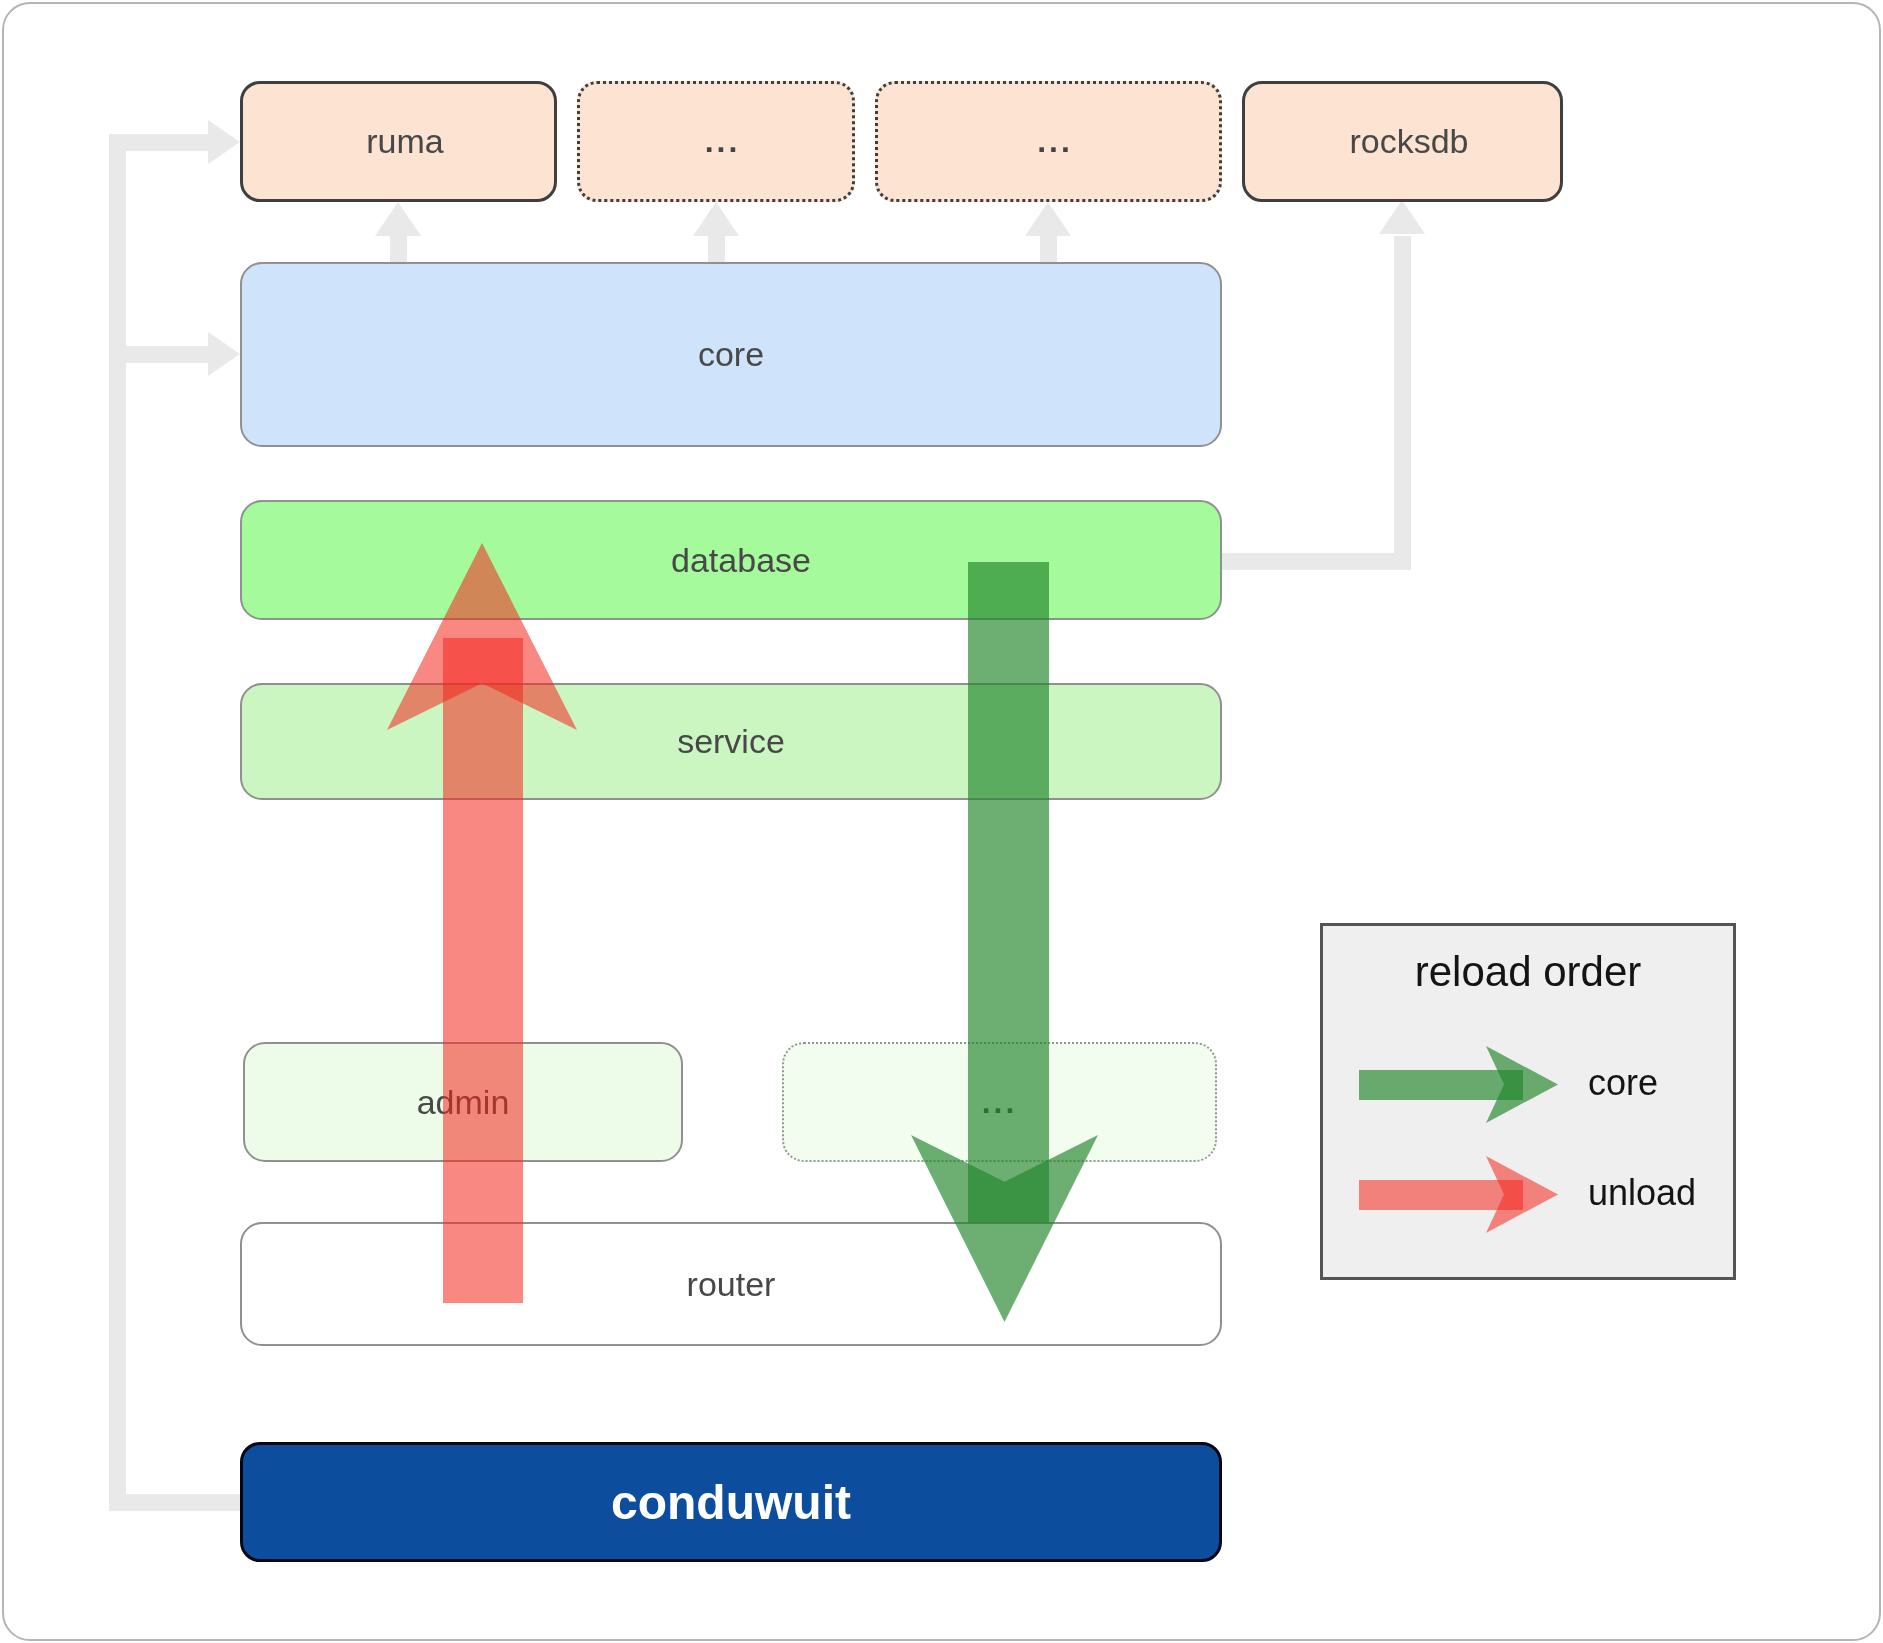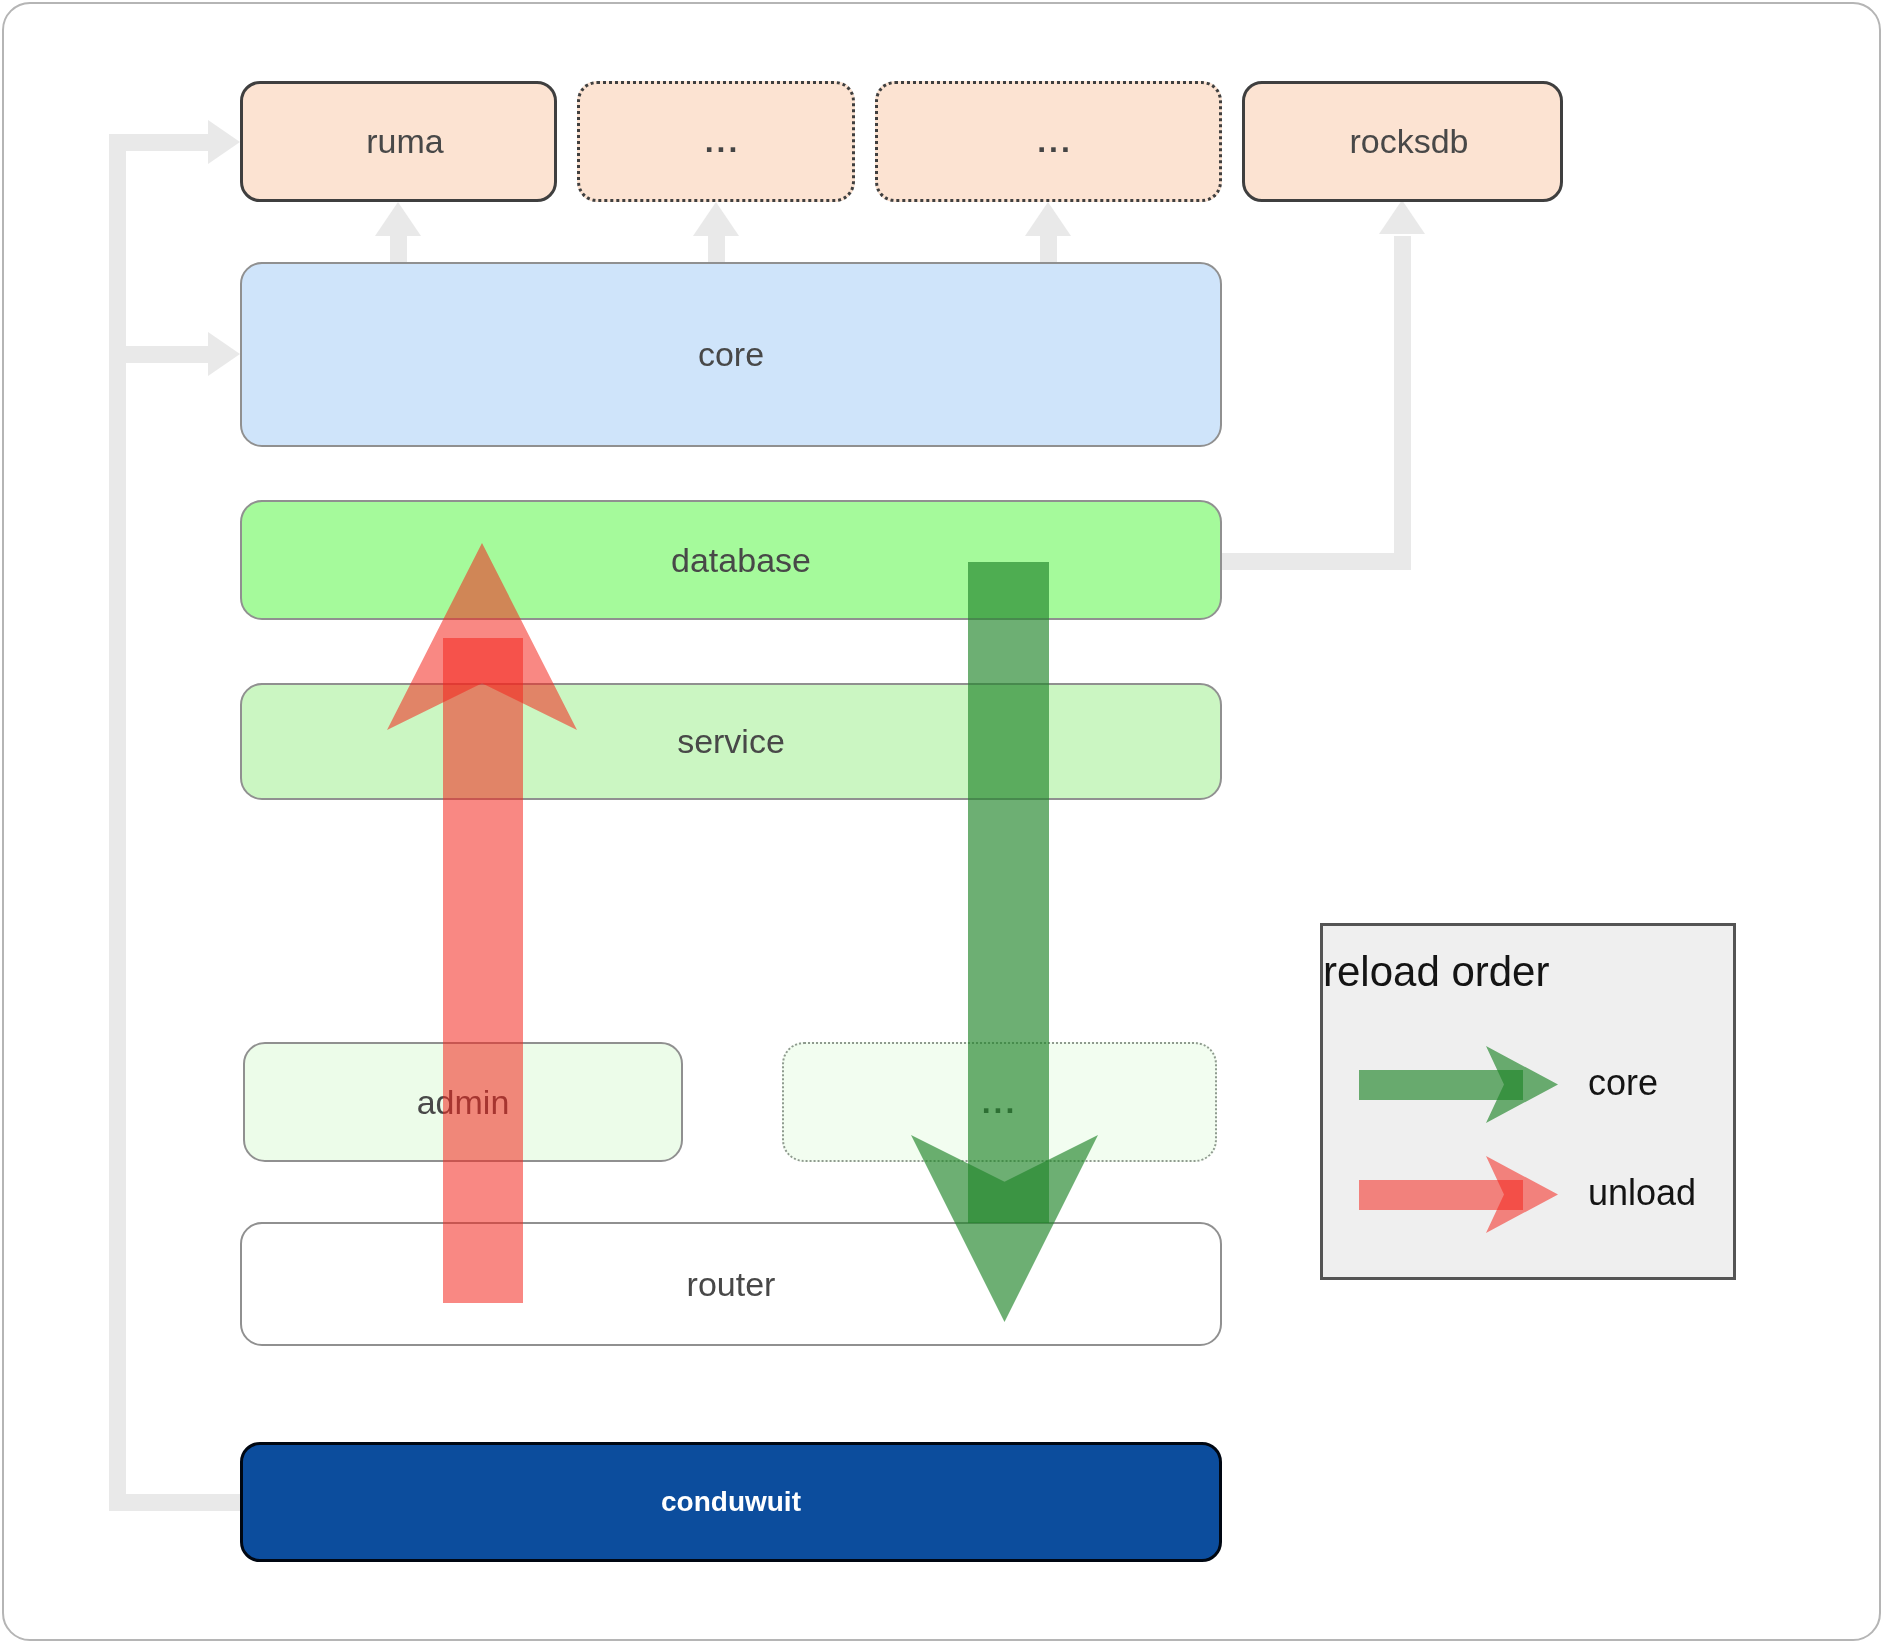--- a/index.html
+++ b/index.html
@@ -56,21 +56,21 @@
     padding-left: 13px;
   }
   .node-peach.dotted { border: 3px dotted #3f3f3f; }
   .node-gray-border { border: 2px solid #909090; border-radius: 22px; }
   .dots-label { font-weight: 800; letter-spacing: 3px; font-size: 32px; color: #444; }
   .node-conduwuit {
     background: var(--conduwuit-blue);
     border: 3px solid #000712;
     color: #ffffff;
     font-weight: 600;
-    font-size: 28px;
+    font-size: 48px;
   }
   .dotted-green { border: 2px dotted #8f9a8f; border-radius: 22px; }
 
   
   .big-shaft { position: absolute; }
   .big-head { position: absolute; }
   .unload-fill { background: var(--unload-red); }
   .load-fill { background: var(--load-green); }
   .head-up-notched { clip-path: polygon(50% 0%, 100% 100%, 50% 75%, 0% 100%); }
   .head-down-notched { clip-path: polygon(0% 0%, 50% 25%, 100% 0%, 50% 100%); }
@@ -81,20 +81,21 @@
     position: absolute;
     left: 1320px; top: 923px;
     width: 416px; height: 357px;
     background: var(--legend-bg);
     border: 3px solid #545454;
     box-sizing: border-box;
   }
   .legend-title {
     position: absolute;
     left: 0; top: 22px; width: 100%;
+    text-align: center;
     font-size: 42px;
     color: #141414;
   }
   .legend-label {
     position: absolute;
     font-size: 36px;
     color: #141414;
   }
 </style>
 </head>

